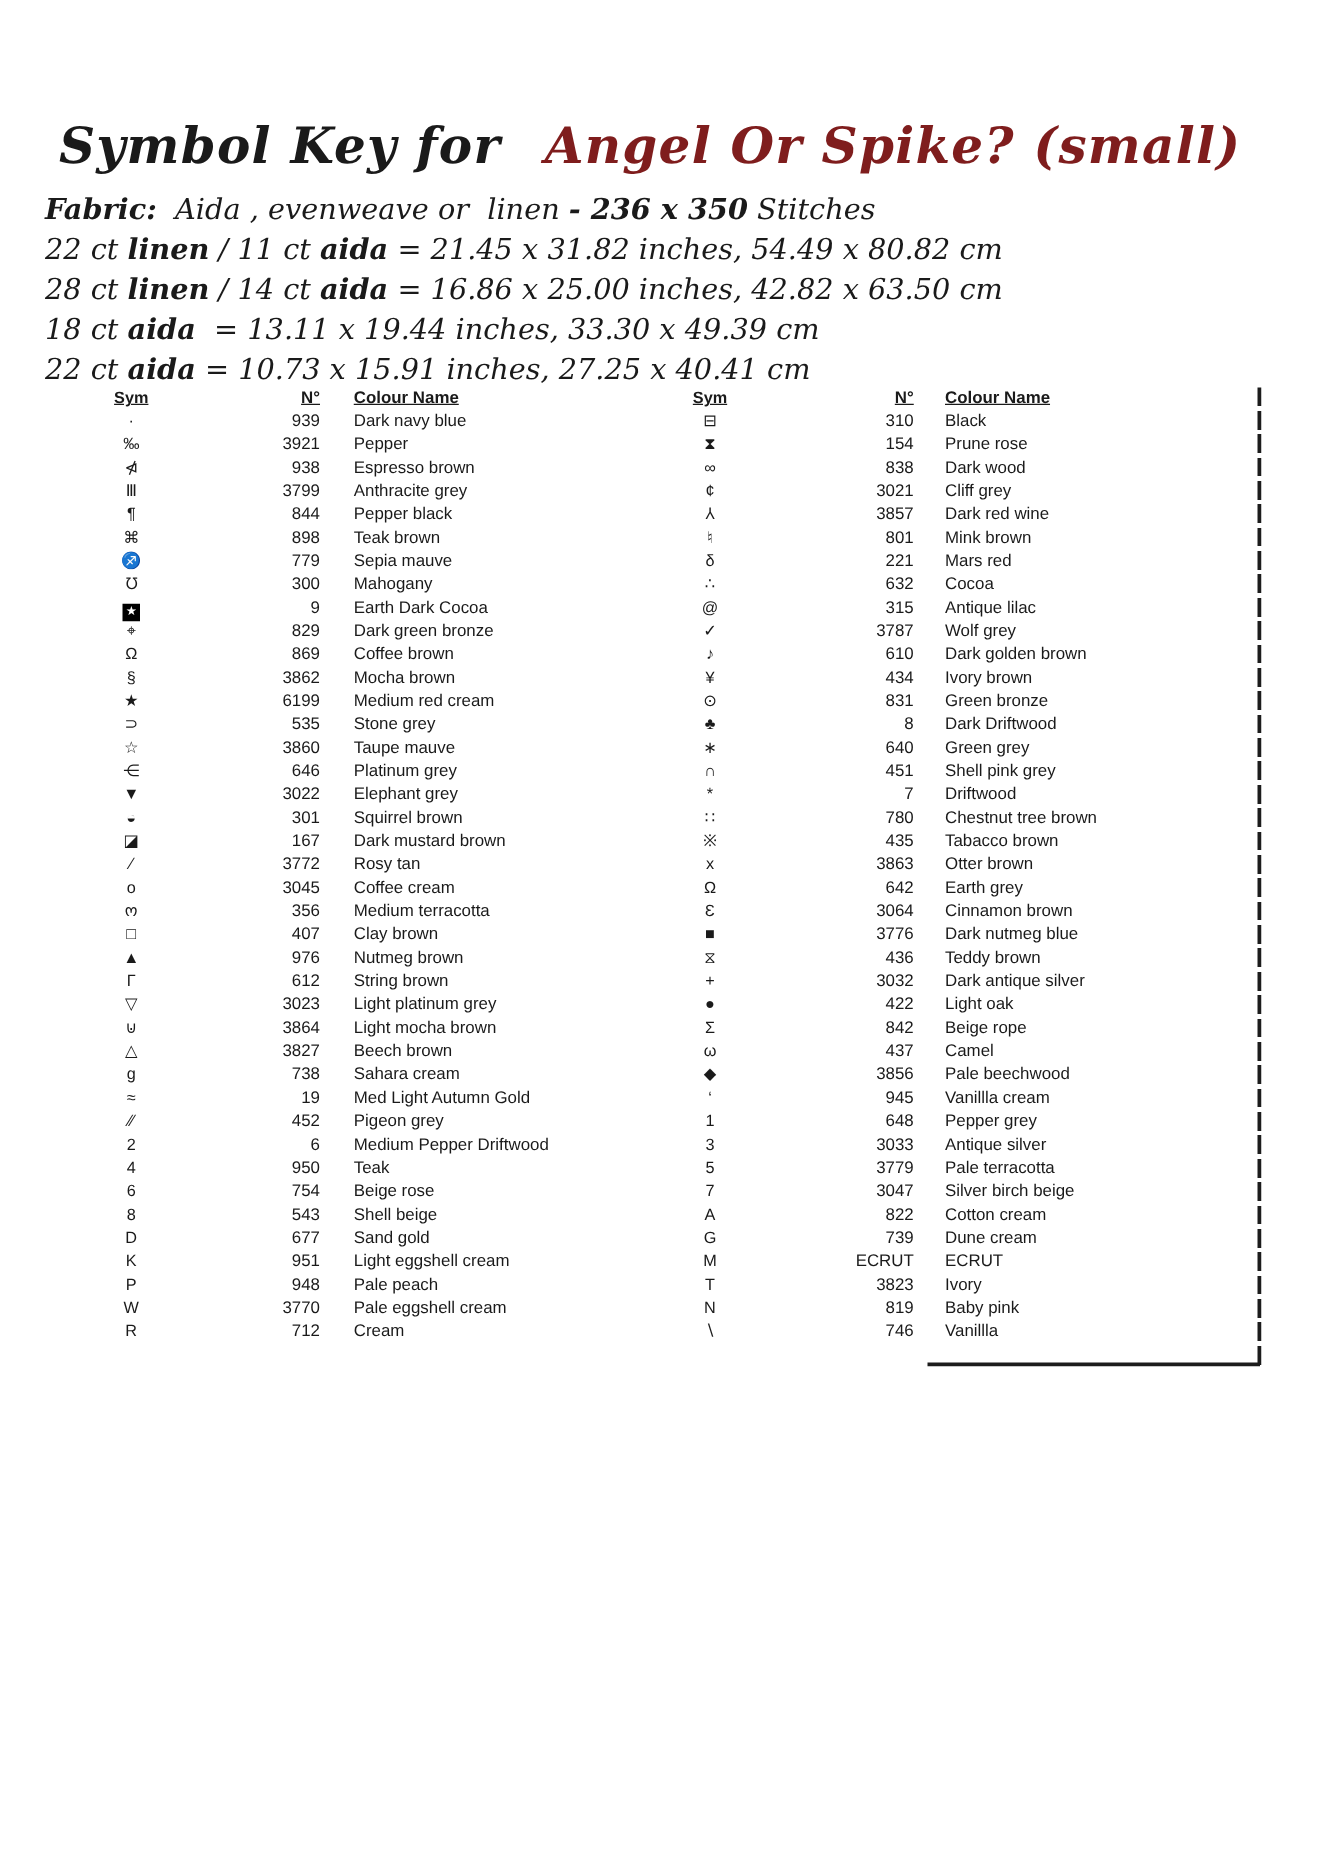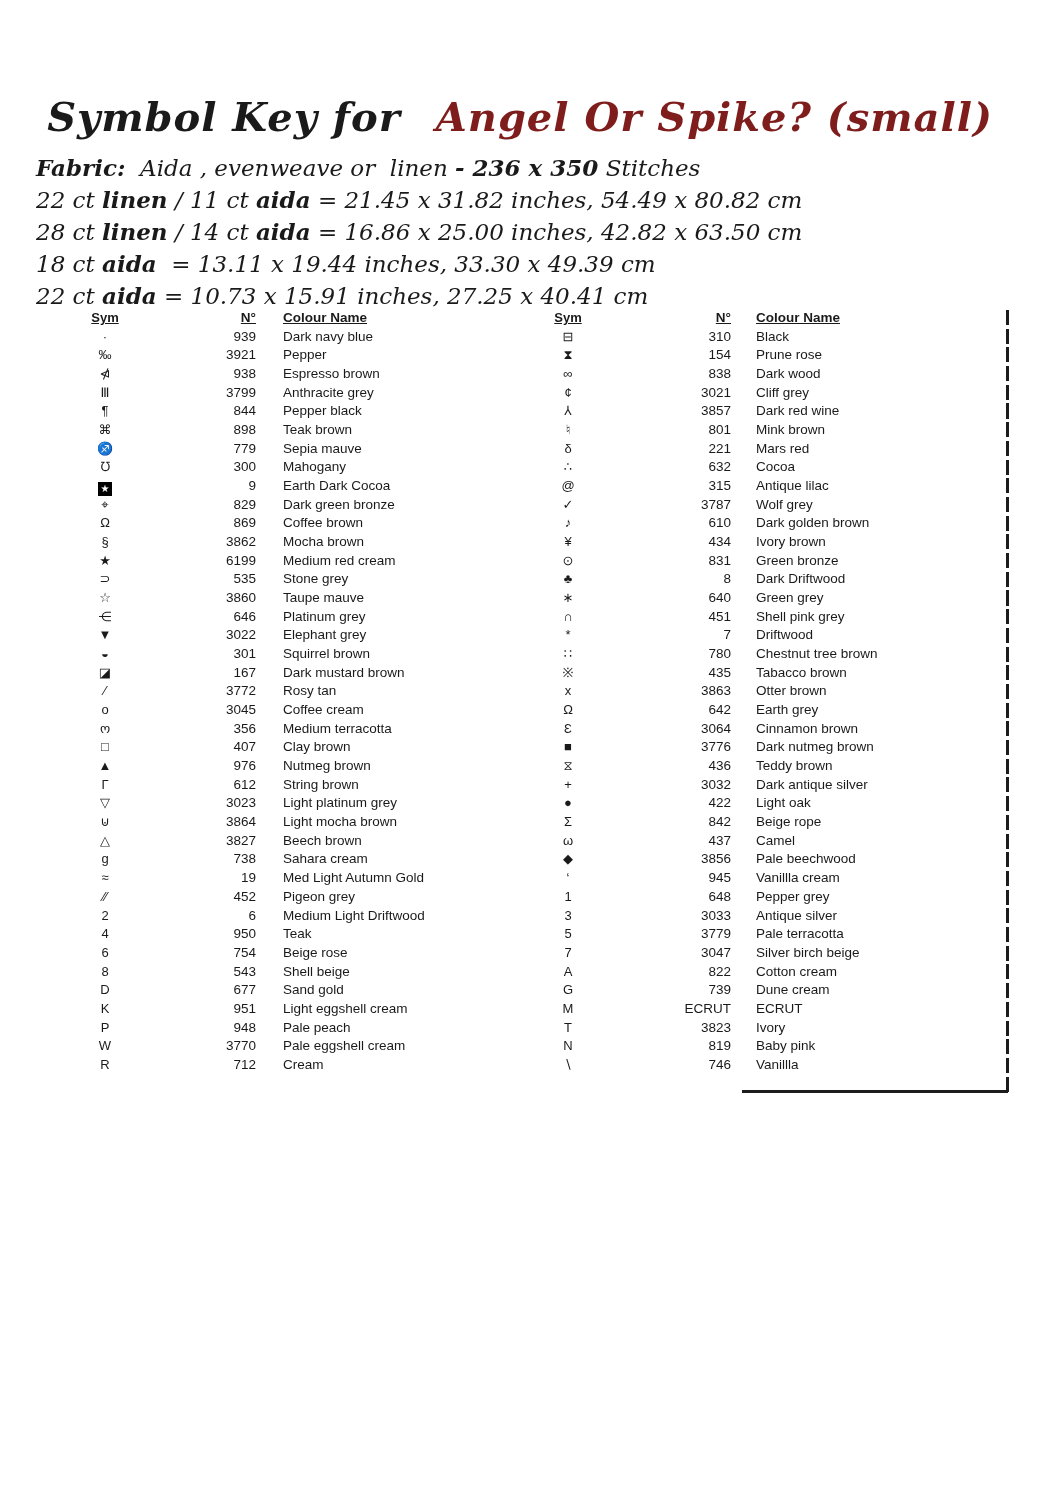--- a/index.html
+++ b/index.html
@@ -227,21 +227,21 @@
           <span class="c-name">Med Light Autumn Gold</span>
         </div>
         <div class="krow">
           <span class="c-sym">∕∕</span>
           <span class="c-no">452</span>
           <span class="c-name">Pigeon grey</span>
         </div>
         <div class="krow">
           <span class="c-sym">2</span>
           <span class="c-no">6</span>
-          <span class="c-name">Medium Light Driftwood</span>
+          <span class="c-name">Medium Pepper Driftwood</span>
         </div>
         <div class="krow">
           <span class="c-sym">4</span>
           <span class="c-no">950</span>
           <span class="c-name">Teak</span>
         </div>
         <div class="krow">
           <span class="c-sym">6</span>
           <span class="c-no">754</span>
           <span class="c-name">Beige rose</span>
@@ -392,21 +392,21 @@
           <span class="c-name">Earth grey</span>
         </div>
         <div class="krow">
           <span class="c-sym">Ɛ</span>
           <span class="c-no">3064</span>
           <span class="c-name">Cinnamon brown</span>
         </div>
         <div class="krow">
           <span class="c-sym">■</span>
           <span class="c-no">3776</span>
-          <span class="c-name">Dark nutmeg brown</span>
+          <span class="c-name">Dark nutmeg blue</span>
         </div>
         <div class="krow">
           <span class="c-sym">⧖</span>
           <span class="c-no">436</span>
           <span class="c-name">Teddy brown</span>
         </div>
         <div class="krow">
           <span class="c-sym">+</span>
           <span class="c-no">3032</span>
           <span class="c-name">Dark antique silver</span>

